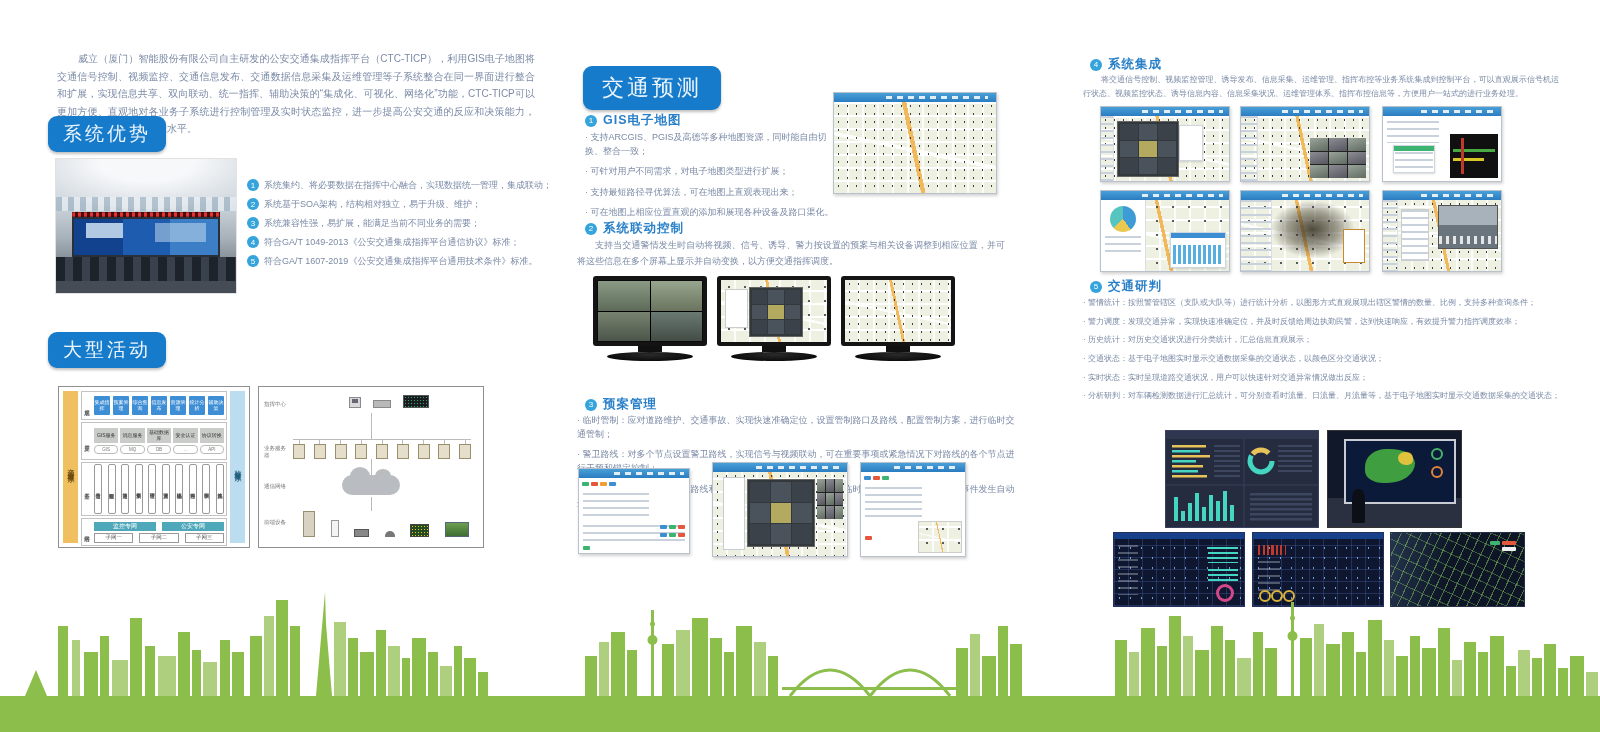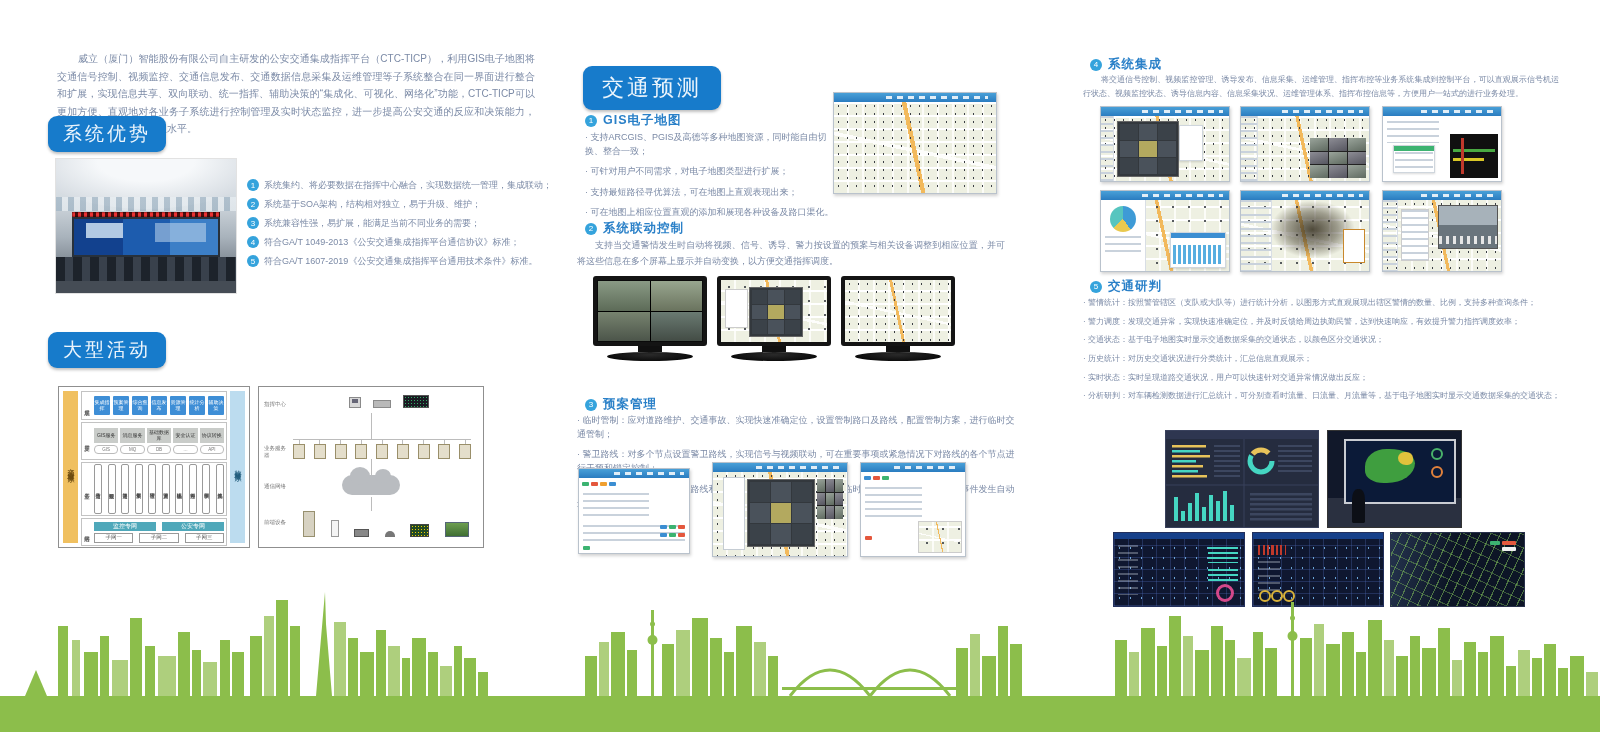--- a/index.html
+++ b/index.html
@@ -564,22 +564,22 @@
   <div class="vid" style="right:3px;top:14px;width:58px;height:42px;"></div>
 </div>
 
 <div class="fhead" style="left:1090px;top:278px;">
   <span class="ncirc">5</span>
   <span class="ft">交通研判</span>
 </div>
 <div class="abs txt rb" style="left:1083px;top:296px;width:480px;">
   <div class="b">· 警情统计：按照警管辖区（支队或大队等）进行统计分析，以图形方式直观展现出辖区警情的数量、比例，支持多种查询条件；</div>
   <div class="b">· 警力调度：发现交通异常，实现快速准确定位，并及时反馈给周边执勤民警，达到快速响应，有效提升警力指挥调度效率；</div>
+  <div class="b">· 历史统计：对历史交通状况进行分类统计，汇总信息直观展示；</div>
   <div class="b">· 交通状态：基于电子地图实时显示交通数据采集的交通状态，以颜色区分交通状况；</div>
-  <div class="b">· 历史统计：对历史交通状况进行分类统计，汇总信息直观展示；</div>
   <div class="b">· 实时状态：实时呈现道路交通状况，用户可以快速针对交通异常情况做出反应；</div>
   <div class="b">· 分析研判：对车辆检测数据进行汇总统计，可分别查看时流量、日流量、月流量等，基于电子地图实时显示交通数据采集的交通状态；</div>
 </div>
 
 <div class="dash" style="left:1165px;top:430px;width:152px;height:96px;">
   <svg width="152" height="96" viewBox="0 0 152 96">
     <rect x="0" y="0" width="152" height="8" fill="#2e3650"></rect>
     <g>
       <rect x="6" y="14" width="34" height="2.5" fill="#e8c35a"></rect>
       <rect x="6" y="19" width="28" height="2.5" fill="#45d6c2"></rect>

